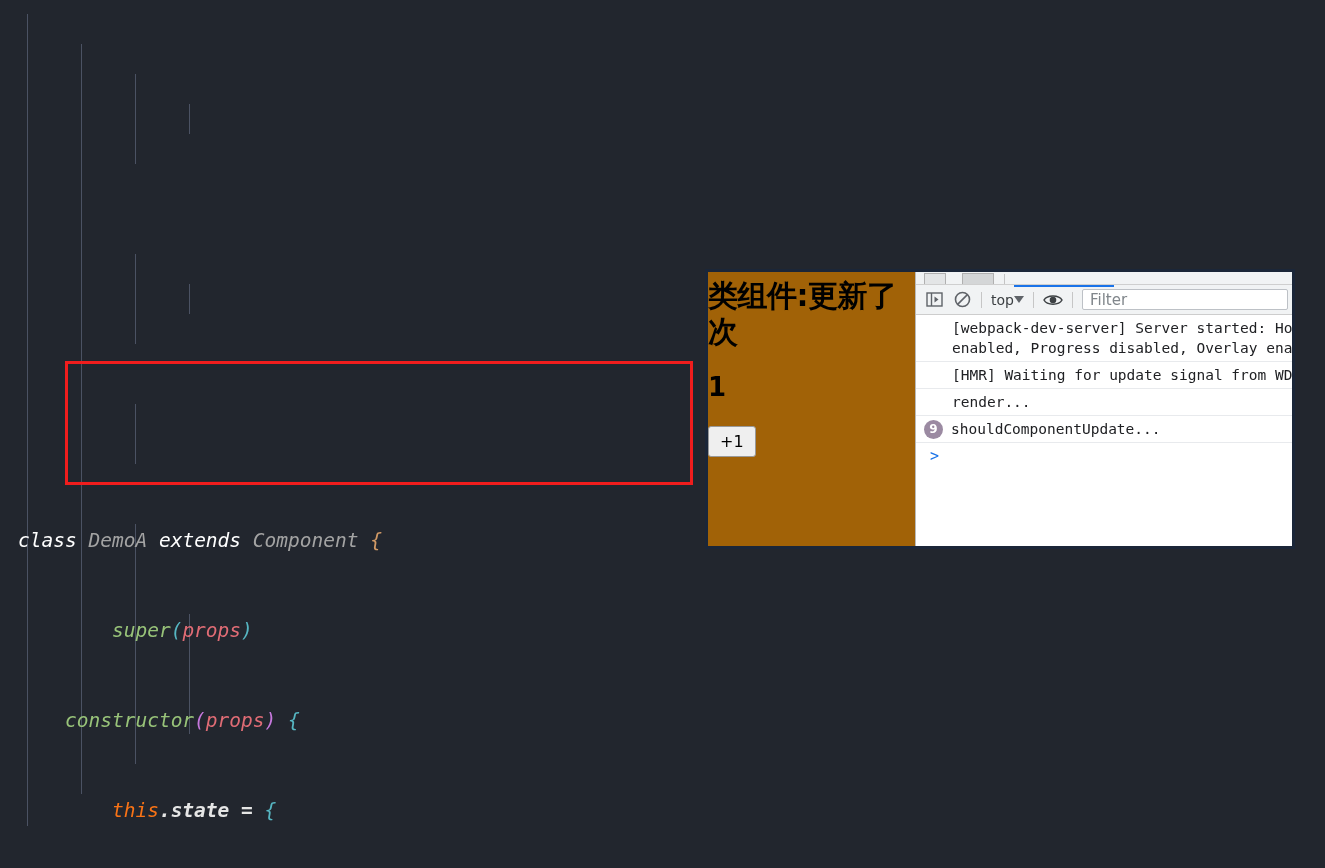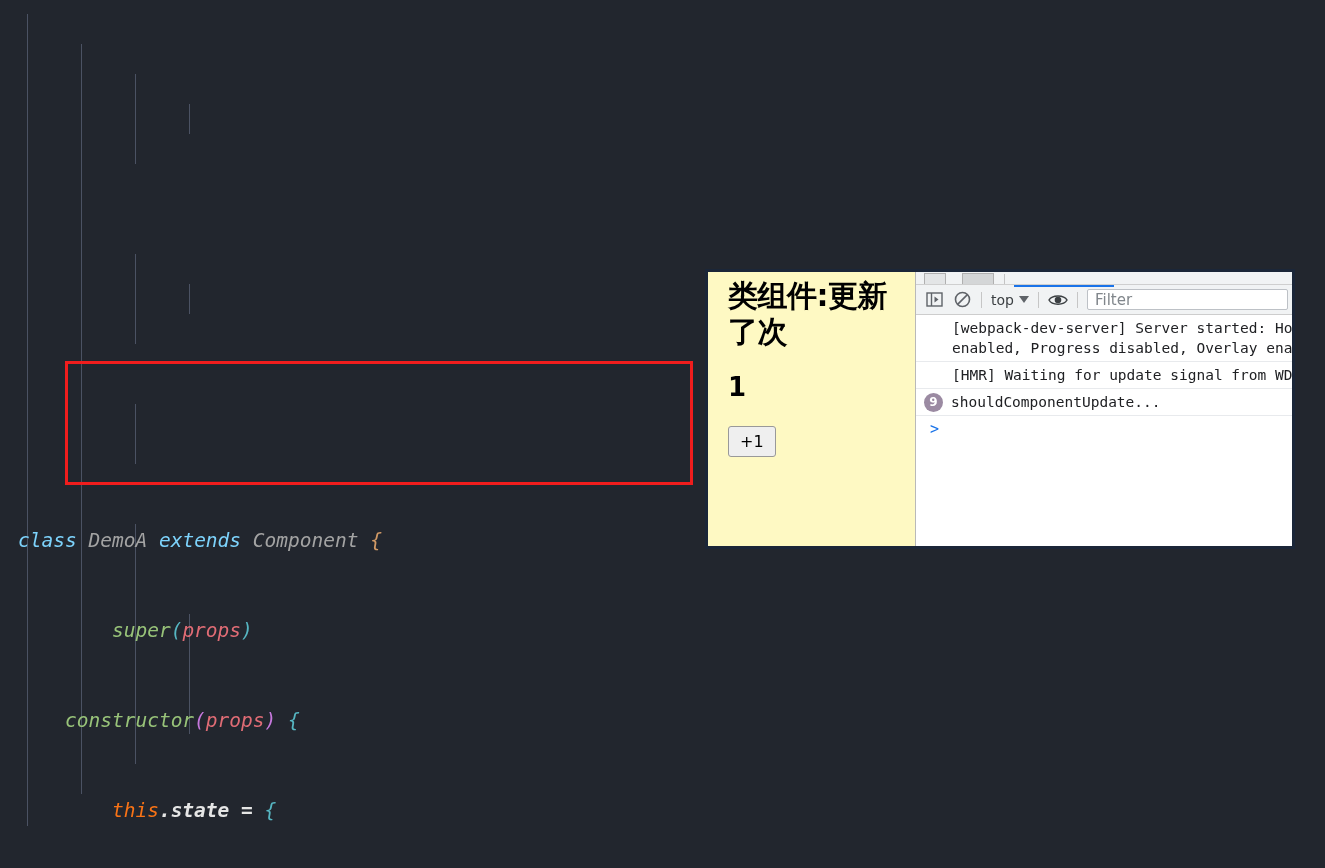--- a/index.html
+++ b/index.html
@@ -41,21 +41,21 @@
     background: #4b5263;
   }          
   .t-cls     { color: #a3a3a3; }          
   .t-fn      { color: #98c379; }          
   .t-param   { color: #e06c75; }          
   .t-this    { color: #f97316; }
   .t-prop    { color: #e5e5e5; font-weight: bold; }          
   .t-paren   { color: #d19a66; }
   .t-op      { color: #56b6c2; }
   .t-brace   { color: #c678dd; }
-  .t-pink    { color: #7dd3fc; }
+  .t-pink    { color: #ffffff; }
   .t-plain   { color: #abb2bf; }
 
   
   .redbox {
     position: absolute;
     left: 65px; top: 361px;
     width: 628px; height: 124px;
     border: 3px solid #f01d1d;
     pointer-events: none;
   }
@@ -66,22 +66,22 @@
     left: 705px; top: 269px;
     width: 590px; height: 280px;
     background: #ffffff;
     border: 3px solid #1b2638;
     display: flex;
     overflow: hidden;
   }
   .page-pane {
     width: 207px;
     height: 100%;
-    background: #fef9c3;
-    padding: 4px 10px 0 20px;
+    background: #a16207;
+    padding: 4px 10px 0 0;
     overflow: hidden;
     flex: 0 0 207px;
   }
   .page-h2 {
     font-family: "DejaVu Sans", sans-serif;
     font-weight: bold;
     font-size: 30px;
     line-height: 36px;
     color: #000;
     margin-top: 2px;
@@ -149,21 +149,21 @@
     content: ""; position: absolute; left: 26%; top: 0;
     width: 100px; height: 2px; background: #1a73e8;
   }
   .tb-btn {
     width: 28px; height: 24px;
     display: flex; align-items: center; justify-content: center;
     cursor: pointer;
   }
   .tb-sep { width: 1px; height: 16px; background: #c6c6c6; margin: 0 5px; }
   .tb-ctx {
-    display: flex; align-items: center; gap: 5px;
+    display: flex; align-items: center; 
     font-family: "DejaVu Sans", sans-serif;
     font-size: 14px; color: #3c4043;
     padding: 0 4px; cursor: pointer;
   }
   .caret-dn {
     width: 0; height: 0;
     border-left: 5px solid transparent;
     border-right: 5px solid transparent;
     border-top: 7px solid #5f6368;
   }
@@ -319,20 +319,21 @@
         <div class="tb-sep"></div>
         <div class="tb-filter">
           <span>Filter</span>
         </div>
       </div>
 
       <div class="dt-console">
         <div class="log-row"><span>[webpack-dev-server] Server started: Hot Module Replacement
 enabled, Progress disabled, Overlay enabled.</span></div>
         <div class="log-row"><span>[HMR] Waiting for update signal from WDS...</span></div>
+        <div class="log-row"><span>render...</span></div>
         <div class="log-row with-badge">
           <span class="badge">9</span>
           <span>shouldComponentUpdate...</span>
         </div>
         <div class="prompt-row"><span>&gt;</span></div>
       </div>
 
     </div>
   </div>
 

